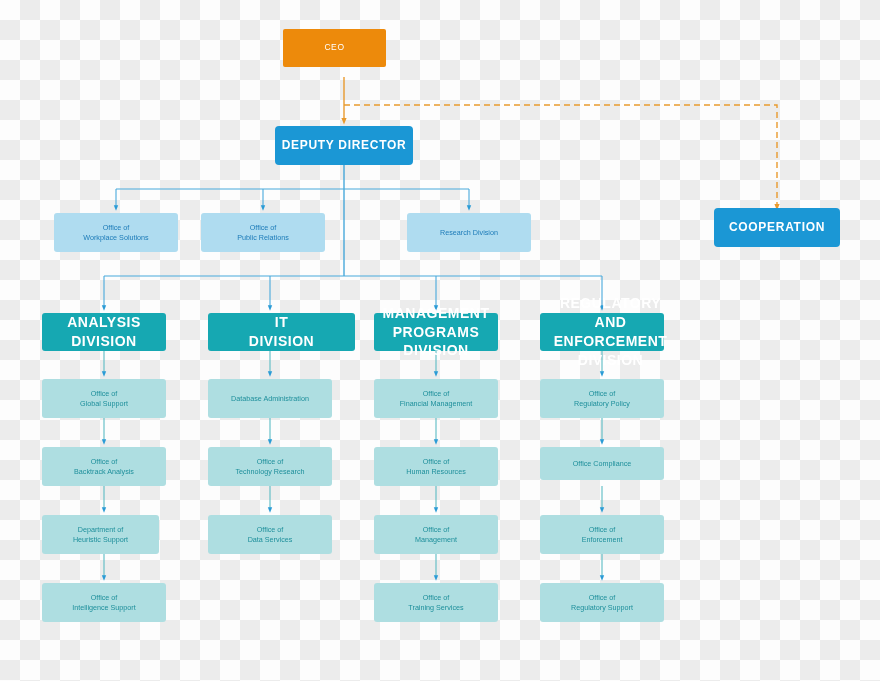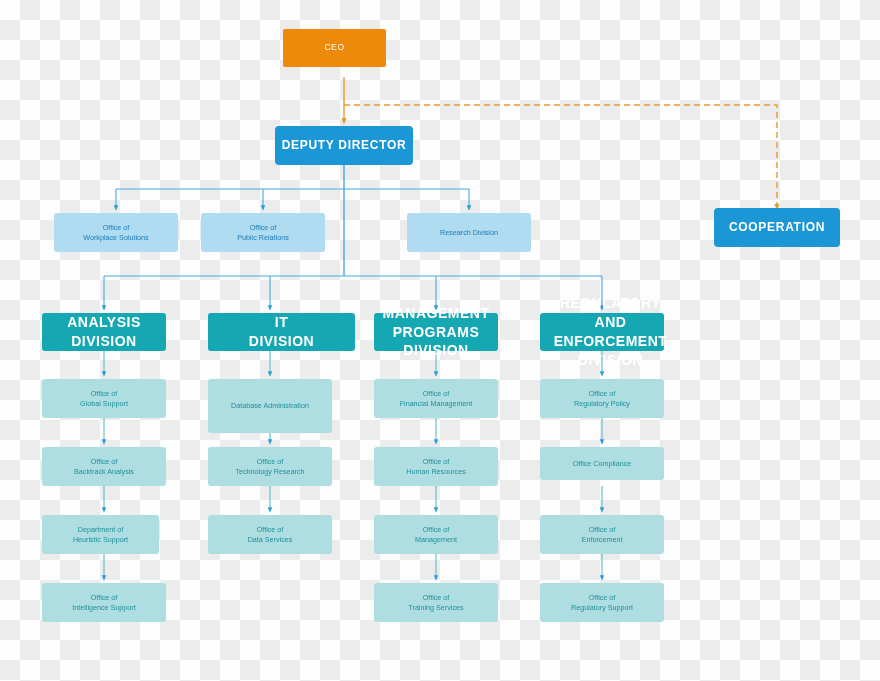--- a/index.html
+++ b/index.html
@@ -168,21 +168,21 @@
       <div class="node node-unit" style="left: 42px; top: 379px; width: 124px; height: 39px;">Office of
 Global Support</div>
       <div class="node node-unit" style="left: 42px; top: 447px; width: 124px; height: 39px;">Office of
 Backtrack Analysis</div>
       <div class="node node-unit" style="left: 42px; top: 515px; width: 117px; height: 39px;">Department of
 Heuristic Support</div>
       <div class="node node-unit" style="left: 42px; top: 583px; width: 124px; height: 39px;">Office of
 Intelligence Support</div>
       <div class="node node-division" style="left: 208px; top: 313px; width: 147px; height: 38px;">IT
 DIVISION</div>
-      <div class="node node-unit" style="left: 208px; top: 379px; width: 124px; height: 54px;">Database Administration</div>
+      <div class="node node-unit" style="left: 208px; top: 379px; width: 124px; height: 39px;">Database Administration</div>
       <div class="node node-unit" style="left: 208px; top: 447px; width: 124px; height: 39px;">Office of
 Technology Research</div>
       <div class="node node-unit" style="left: 208px; top: 515px; width: 124px; height: 39px;">Office of
 Data Services</div>
       <div class="node node-division" style="left: 374px; top: 313px; width: 124px; height: 38px;">MANAGEMENT
 PROGRAMS DIVISION</div>
       <div class="node node-unit" style="left: 374px; top: 379px; width: 124px; height: 39px;">Office of
 Financial Management</div>
       <div class="node node-unit" style="left: 374px; top: 447px; width: 124px; height: 39px;">Office of
 Human Resources</div>

